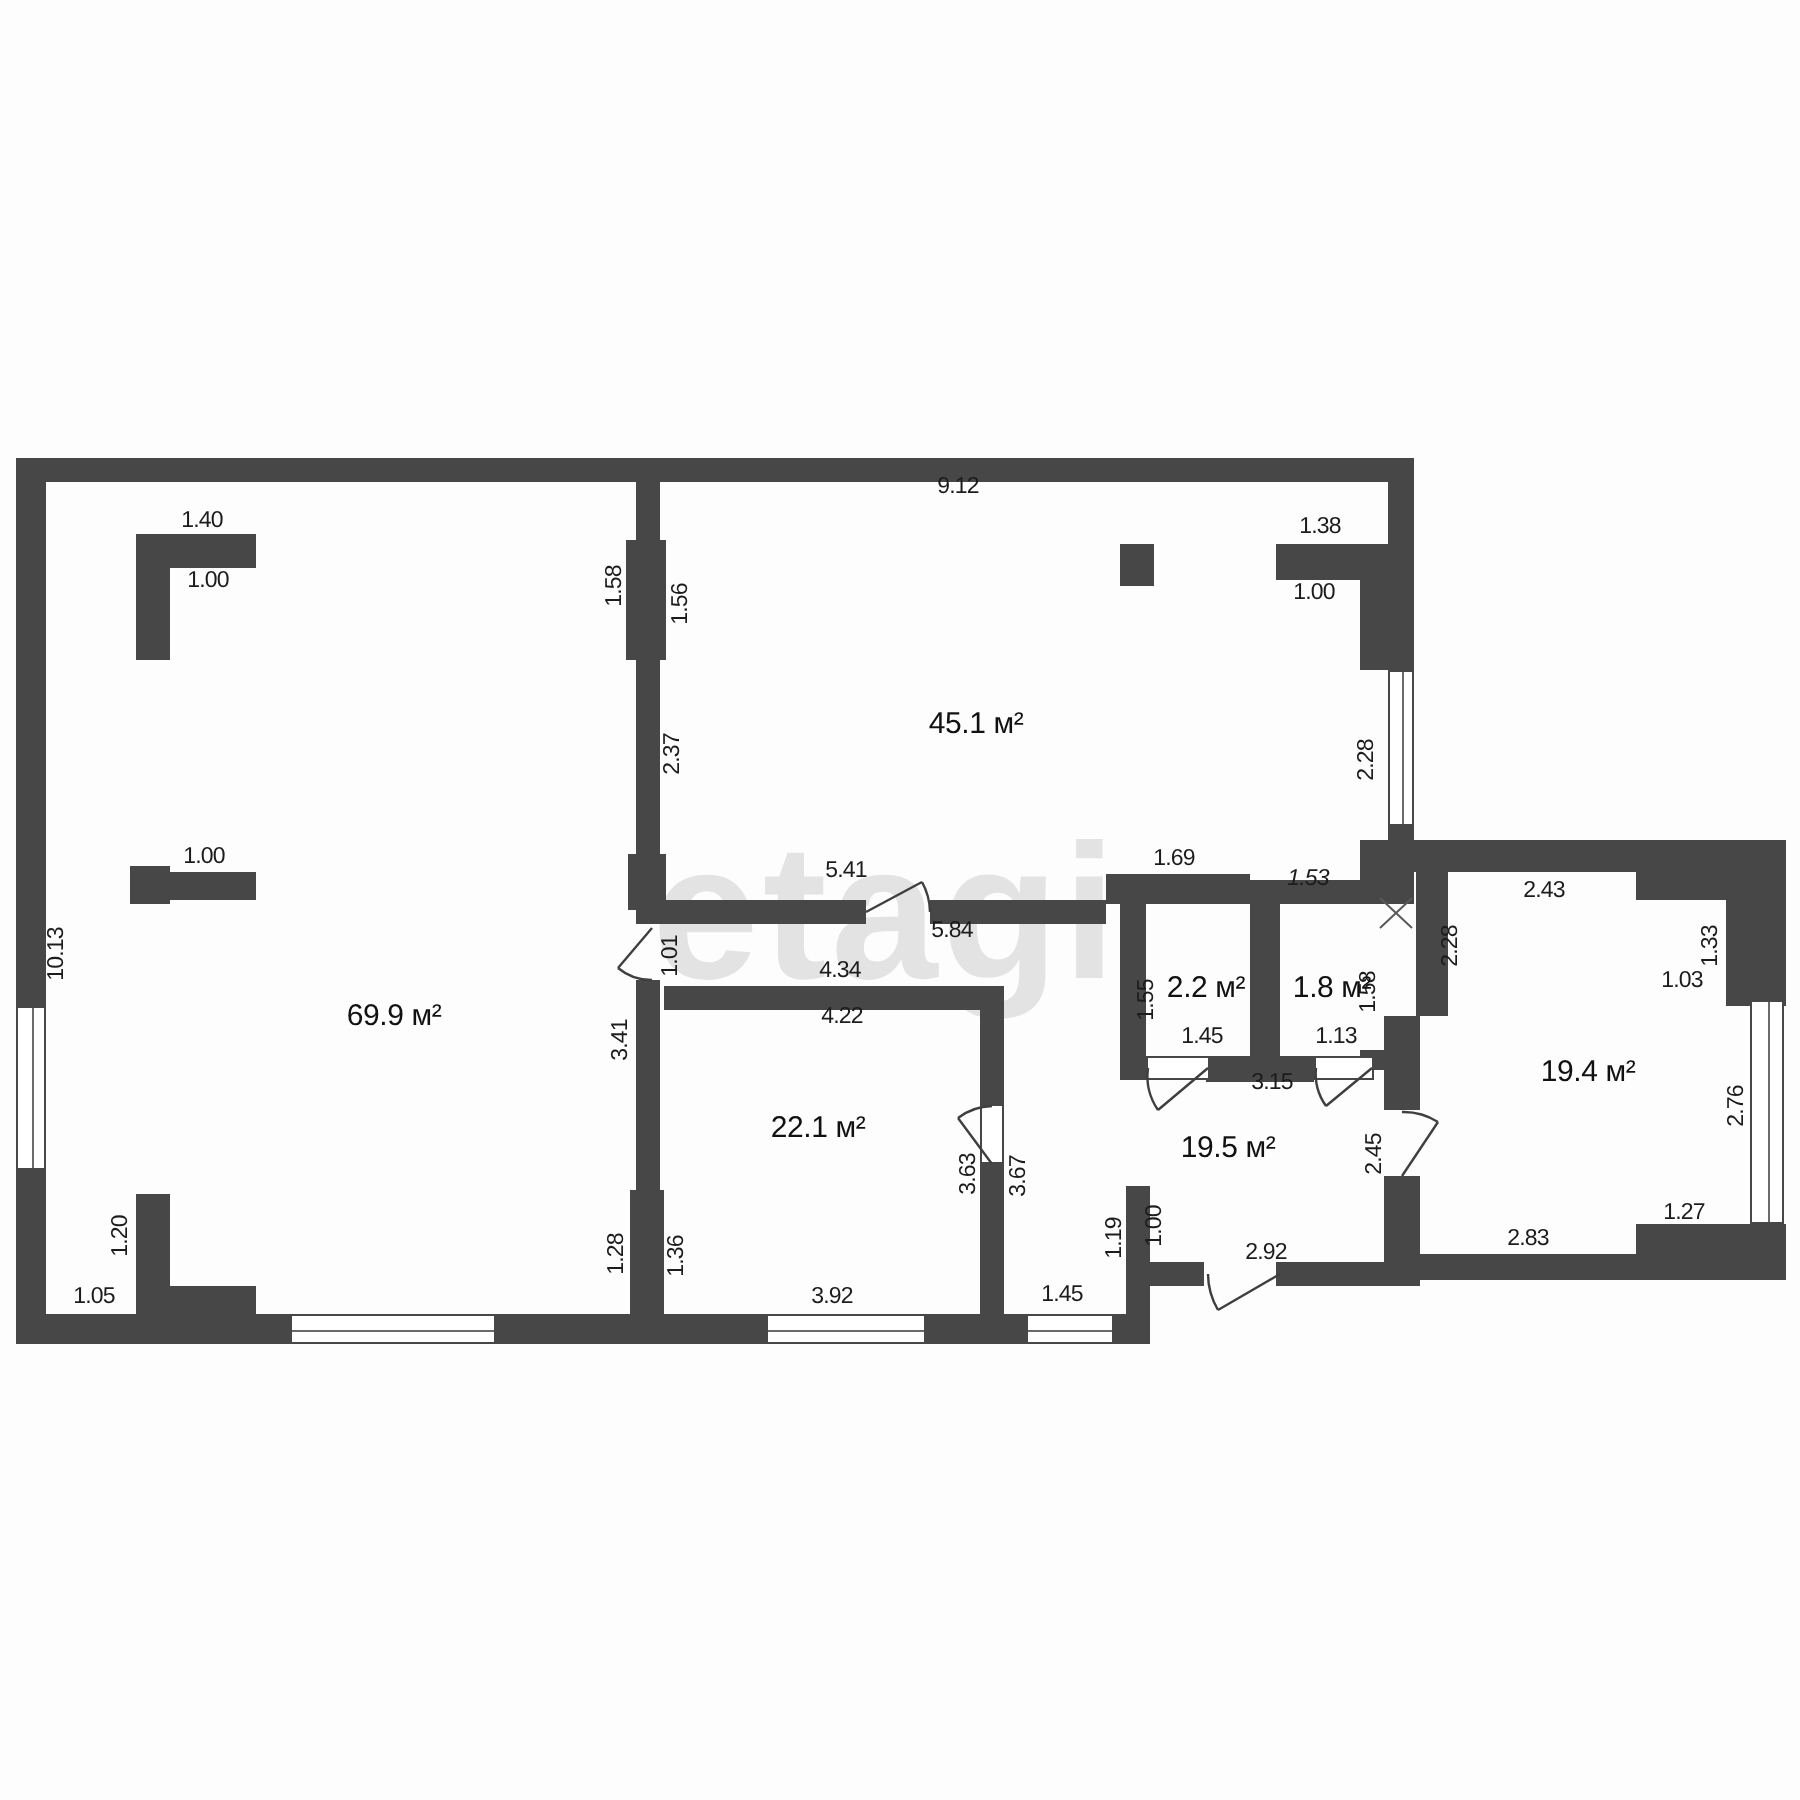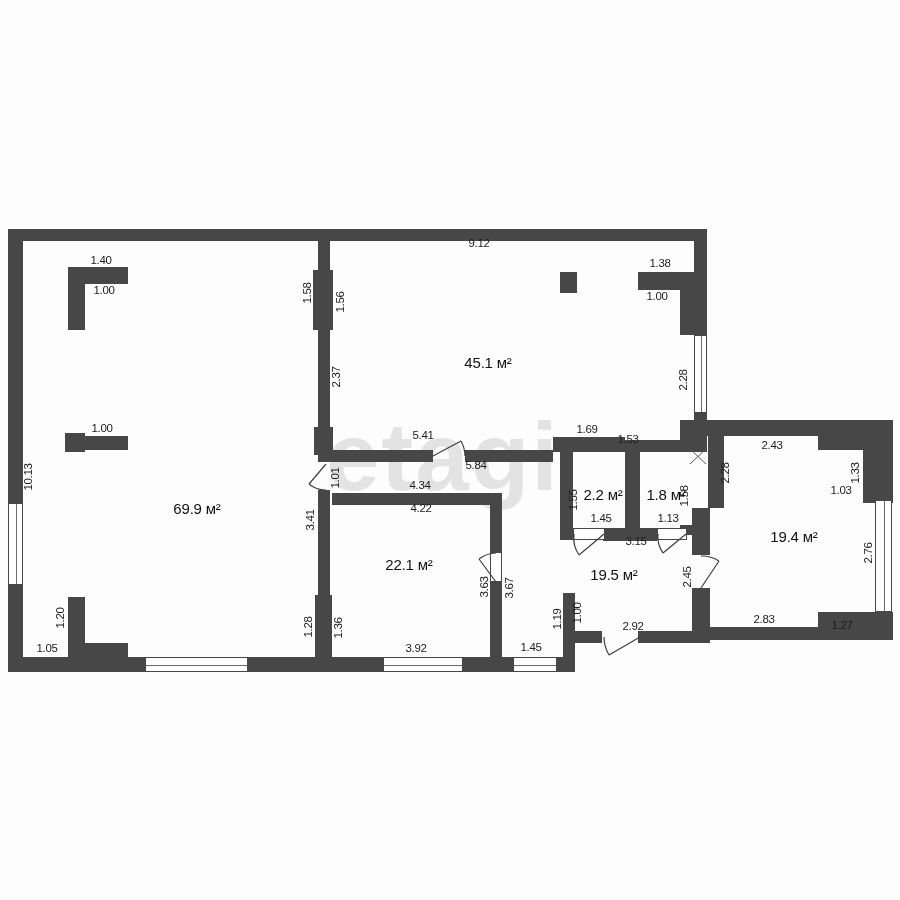--- a/index.html
+++ b/index.html
@@ -93,36 +93,36 @@
       <div class="sill" style="left: 573px; top: 528px; width: 32px; height: 12px;"></div>
       <div class="sill" style="left: 657px; top: 528px; width: 30px; height: 12px;"></div>
       <div class="sill" style="left: 490px; top: 552px; width: 12px; height: 30px;"></div>
       <div class="dim" style="left: 101px; top: 261px; color: rgb(28, 28, 28);">1.40</div>
       <div class="dim" style="left: 104px; top: 291px; color: rgb(28, 28, 28);">1.00</div>
       <div class="dim" style="left: 479px; top: 244px; color: rgb(28, 28, 28); text-align: center;">9.12</div>
       <div class="dim" style="left: 660px; top: 264px; color: rgb(28, 28, 28);">1.38</div>
       <div class="dim" style="left: 657px; top: 297px; color: rgb(28, 28, 28);">1.00</div>
       <div class="dim" style="left: 102px; top: 429px; color: rgb(28, 28, 28);">1.00</div>
       <div class="dim" style="left: 587px; top: 430px; color: rgb(28, 28, 28);">1.69</div>
-      <div class="dim" style="left: 628px; top: 440px; color: rgb(28, 28, 28);">1.53</div>
+      <div class="dim" style="left: 654px; top: 440px; color: rgb(28, 28, 28); font-style: italic;">1.53</div>
       <div class="dim" style="left: 772px; top: 446px; color: rgb(28, 28, 28);">2.43</div>
       <div class="dim" style="left: 841px; top: 455px; color: rgb(28, 28, 28); margin-top: 36px;">1.03</div>
       <div class="dim" style="left: 423px; top: 436px; color: rgb(28, 28, 28);">5.41</div>
       <div class="dim" style="left: 476px; top: 466px; color: rgb(28, 28, 28);">5.84</div>
       <div class="dim" style="left: 420px; top: 486px; color: rgb(28, 28, 28);">4.34</div>
       <div class="dim" style="left: 421px; top: 509px; color: rgb(28, 28, 28);">4.22</div>
       <div class="dim" style="left: 601px; top: 519px; color: rgb(28, 28, 28);">1.45</div>
       <div class="dim" style="left: 668px; top: 519px; color: rgb(28, 28, 28);">1.13</div>
       <div class="dim" style="left: 636px; top: 542px; color: rgb(28, 28, 28);">3.15</div>
       <div class="dim" style="left: 47px; top: 649px; color: rgb(28, 28, 28);">1.05</div>
       <div class="dim" style="left: 416px; top: 649px; color: rgb(28, 28, 28);">3.92</div>
       <div class="dim" style="left: 531px; top: 648px; color: rgb(28, 28, 28);">1.45</div>
       <div class="dim" style="left: 633px; top: 627px; color: rgb(28, 28, 28);">2.92</div>
       <div class="dim" style="left: 764px; top: 620px; color: rgb(28, 28, 28);">2.83</div>
-      <div class="dim" style="left: 842px; top: 626px; color: rgb(28, 28, 28);">1.27</div>
+      <div class="dim" style="left: 842px; top: 607px; color: rgb(28, 28, 28);">1.27</div>
       <div class="dim vert" style="left: 29px; top: 477px; color: rgb(28, 28, 28);">10.13</div>
       <div class="dim vert" style="left: 308px; top: 293px; color: rgb(28, 28, 28);">1.58</div>
       <div class="dim vert" style="left: 341px; top: 302px; color: rgb(28, 28, 28);">1.56</div>
       <div class="dim vert" style="left: 337px; top: 377px; color: rgb(28, 28, 28);">2.37</div>
       <div class="dim vert" style="left: 684px; top: 380px; color: rgb(28, 28, 28);">2.28</div>
       <div class="dim vert" style="left: 726px; top: 473px; color: rgb(28, 28, 28);">2.28</div>
       <div class="dim vert" style="left: 856px; top: 473px; color: rgb(28, 28, 28);">1.33</div>
       <div class="dim vert" style="left: 869px; top: 553px; color: rgb(28, 28, 28);">2.76</div>
       <div class="dim vert" style="left: 336px; top: 478px; color: rgb(28, 28, 28);">1.01</div>
       <div class="dim vert" style="left: 311px; top: 520px; color: rgb(28, 28, 28);">3.41</div>

